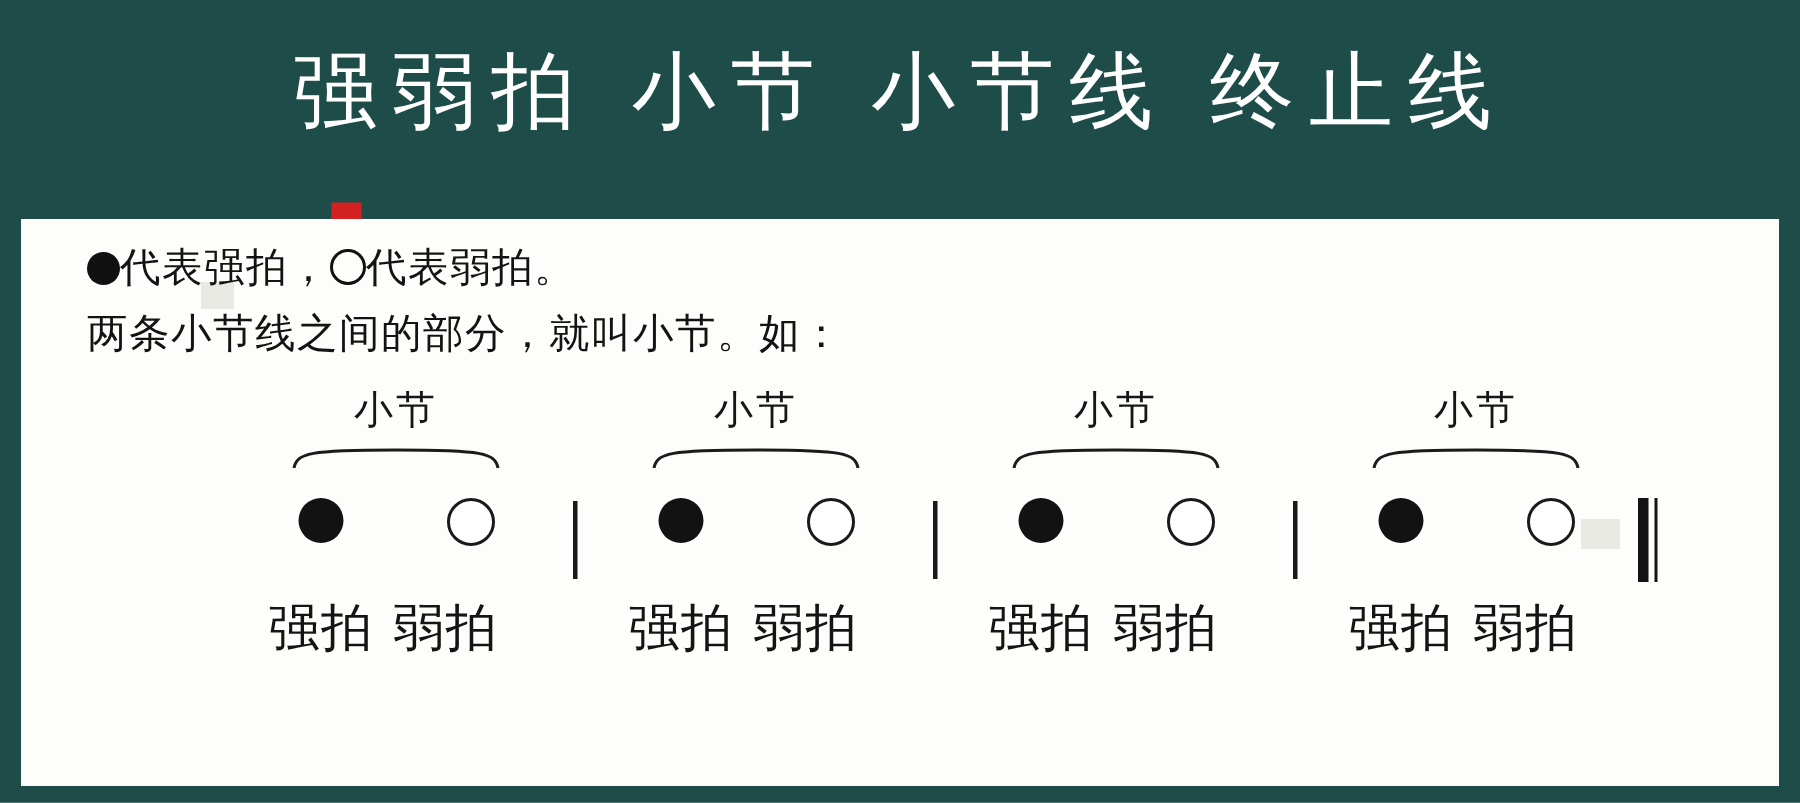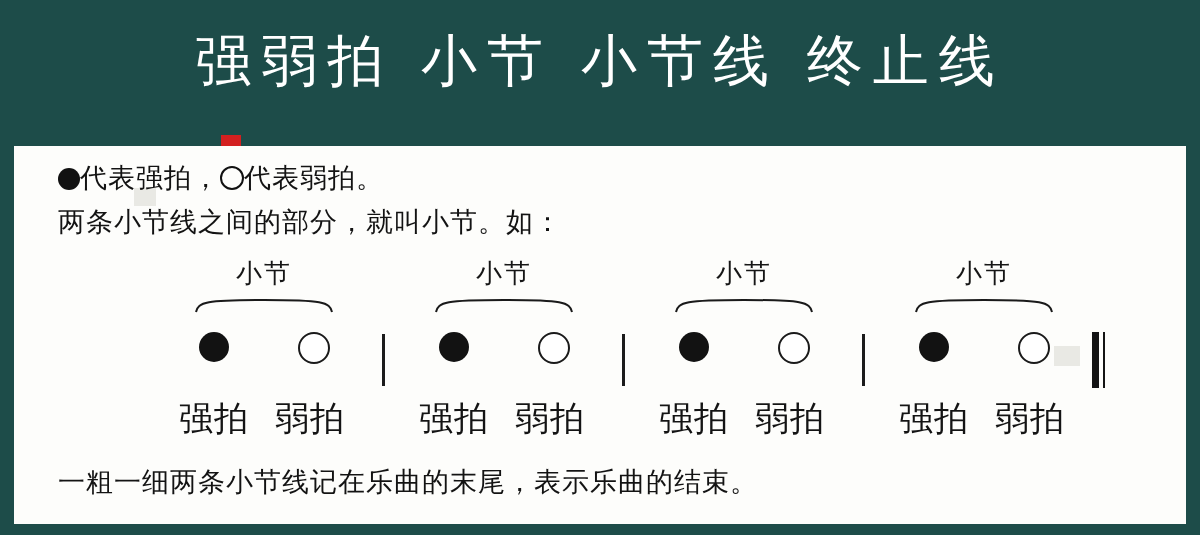--- a/index.html
+++ b/index.html
@@ -163,21 +163,21 @@
     position: absolute;
     top: 0;
     width: 100px;
     text-align: center;
     font-family: "DejaVu Sans", sans-serif;
     font-size: 34px;
     color: #141414;
     letter-spacing: 1px;
   }
   .bn-strong { left: 0px; }
-  .bn-weak { left: 96px; }
+  .bn-weak { left: 83px; }
 
   .barline {
     position: absolute;
     top: 78px;
     width: 3px;
     height: 52px;
     background: #1b1b1b;
   }
   .bl0 { left: 248px; }
   .bl1 { left: 488px; }
@@ -296,17 +296,16 @@
         </div>
 
         <div class="barline bl0"></div>
         <div class="barline bl1"></div>
         <div class="barline bl2"></div>
 
         <div class="endline-thick"></div>
         <div class="endline-thin"></div>
       </div>
 
-      <div class="line-text line-bottom">一粗一细两条小节线记在乐曲的末尾，表示乐曲的结束。</div>
 
     </div>
   </div>
 </div>
 
 </body></html>

